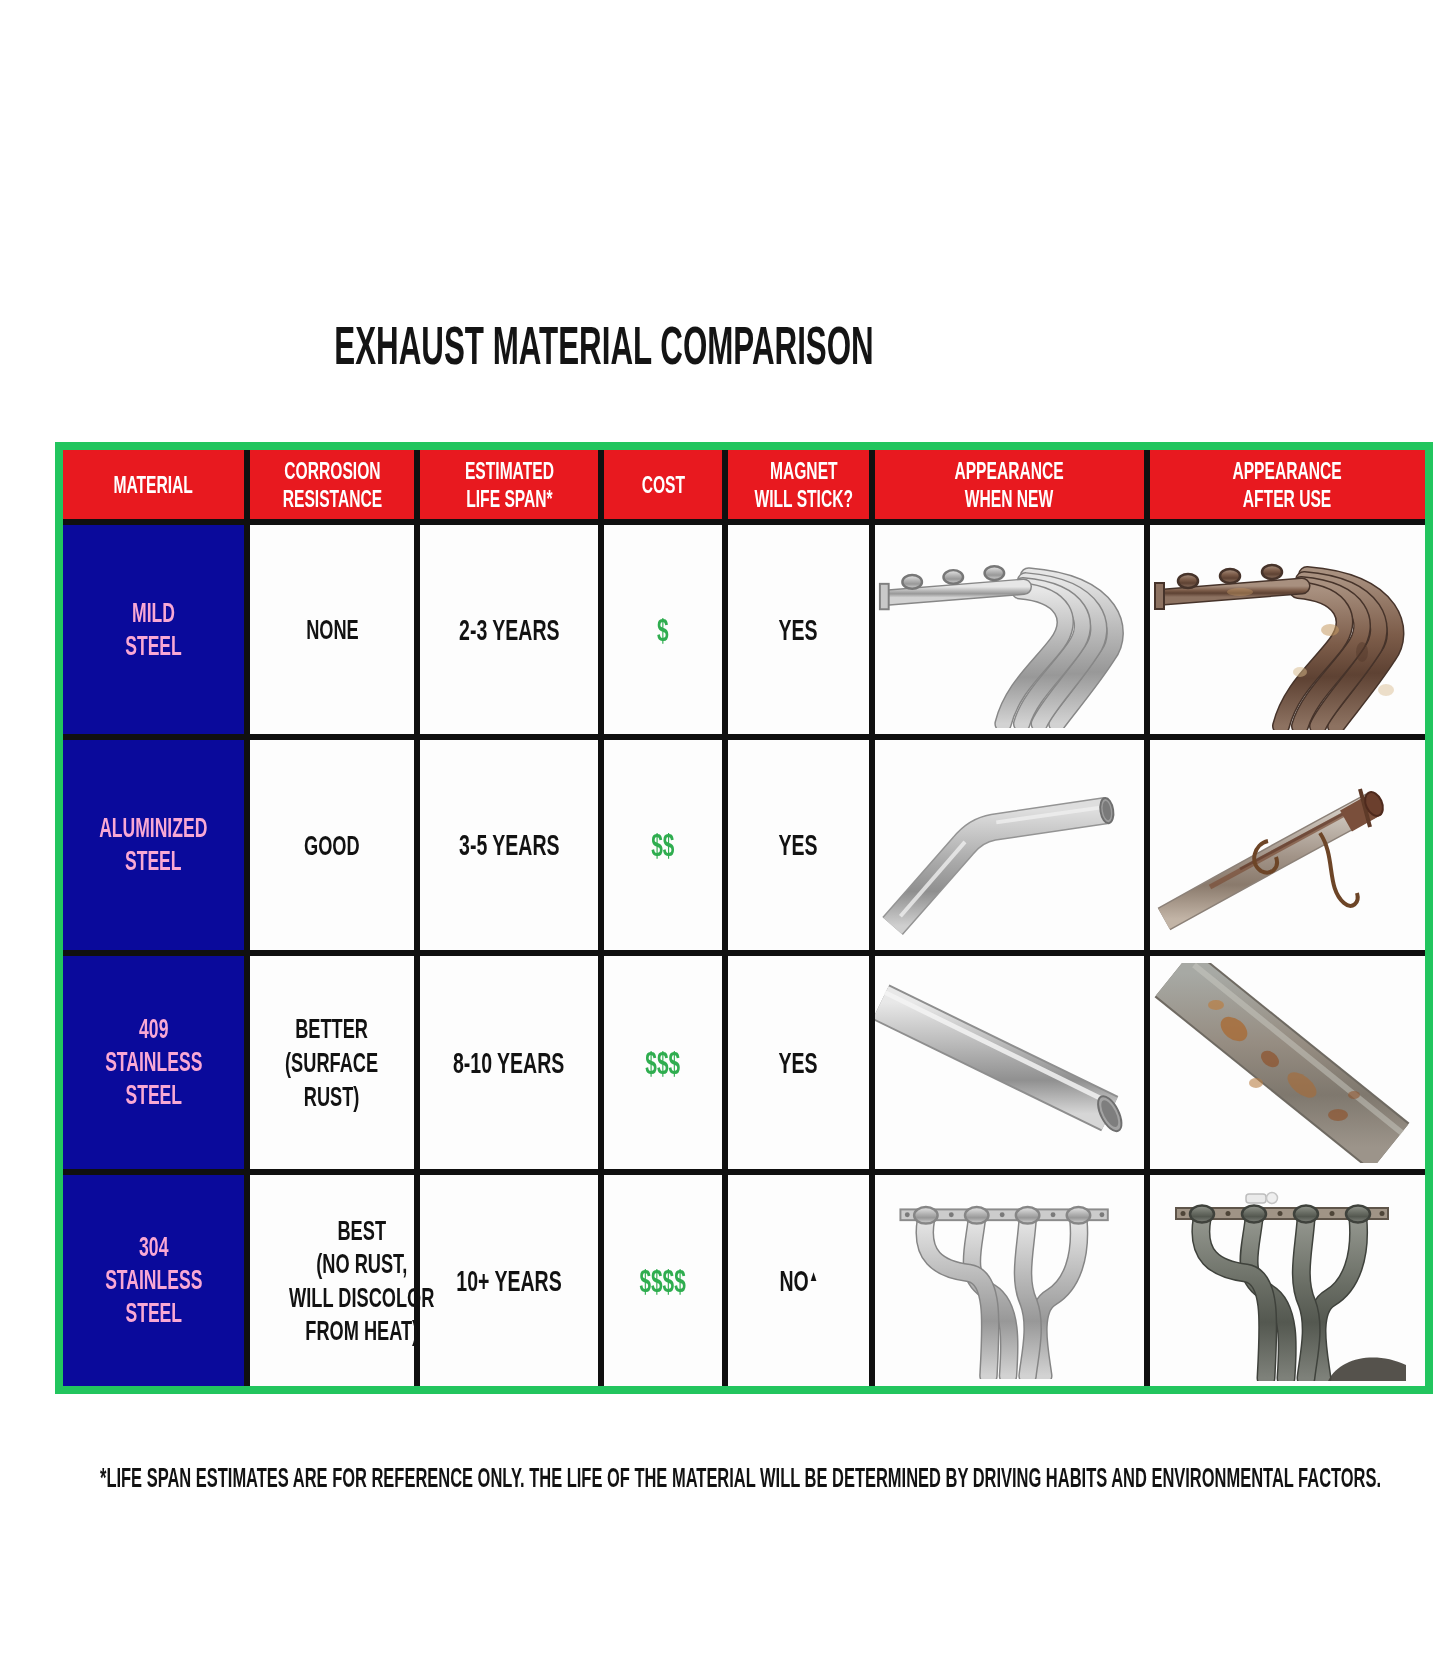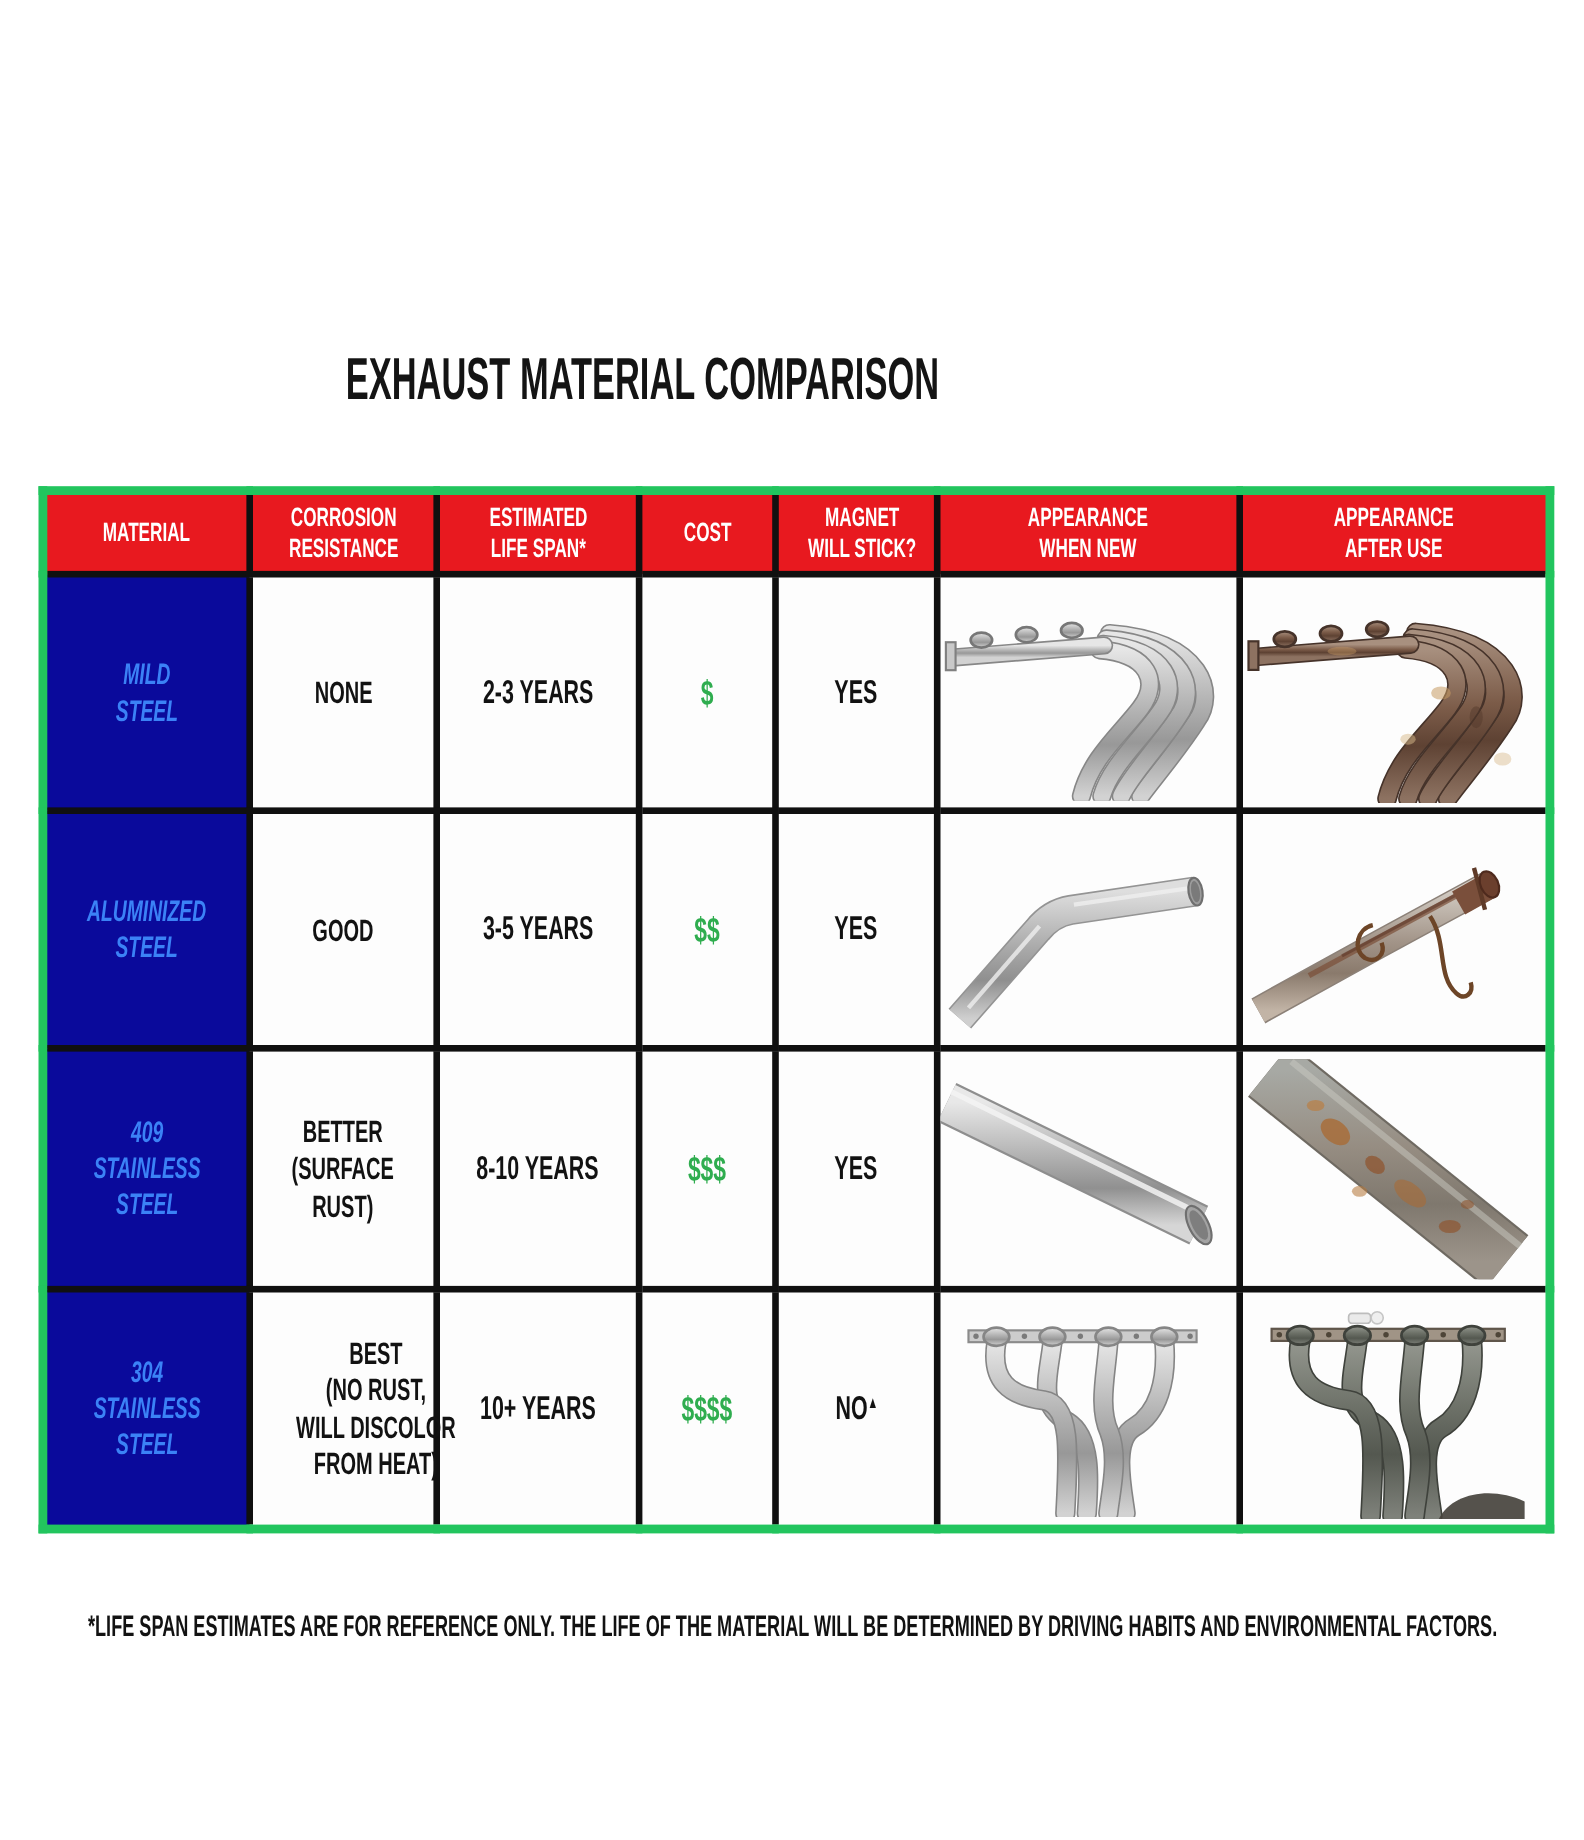--- a/index.html
+++ b/index.html
@@ -1,36 +1,36 @@
 <!DOCTYPE html>
 <html><head>
 <meta charset="utf-8">
 <style>
   html,body{margin:0;padding:0;}
   body{
     width:1440px;height:1673px;background:#ffffff;
     font-family:"Liberation Sans", sans-serif;font-weight:700;color:#121212;
     overflow:hidden;
   }
-  .page{width:1264px;}
+  .page{width:1264px;padding-left:20px;}
   .title-wrap{padding-top:282px;text-align:center;margin-right:96px;}
   .title{
     display:inline-block;font-size:54px;line-height:54px;white-space:pre;
     transform:scaleX(.58);transform-origin:50% 50%;color:#141414;
   }
   table.cmp{
     table-layout:fixed;border-collapse:collapse;
     width:1370px;margin:34px 0 0 35px;
     border:8px solid #22c55e;
   }
   .cmp th,.cmp td{border:6px solid #101010;padding:0;text-align:center;vertical-align:middle;overflow:visible;}
   .cmp thead tr{height:76px;}
   tr.r1{height:215px;} tr.r2{height:216px;} tr.r3{height:219px;} tr.r4{height:218px;}
   th.hdr{background:#e8191f;color:#ffffff;}
-  td.mat{background:#0a0a9b;color:#3b82f6;font-style:italic;}
+  td.mat{background:#0a0a9b;color:#f9a8d4;}
   td.val{background:#fdfdfd;}
   td.photo{background:#fdfdfd;padding:0;}
   .cond{display:inline-block;transform:scaleX(.65);transform-origin:50% 50%;white-space:pre;line-height:1.2;}
   .hdr .cond{font-size:24px;line-height:1.18;}
   .mat .cond{font-size:27px;line-height:1.22;}
   .val .cond{font-size:30px;}
   .val.corr .cond{font-size:28px;line-height:1.2;}
   .val.cost .cond{font-size:32px;color:#2fad4f;}
   .sup-tri{font-size:15px;vertical-align:10px;}
   td.photo svg{display:block;width:100%;height:100%;}

